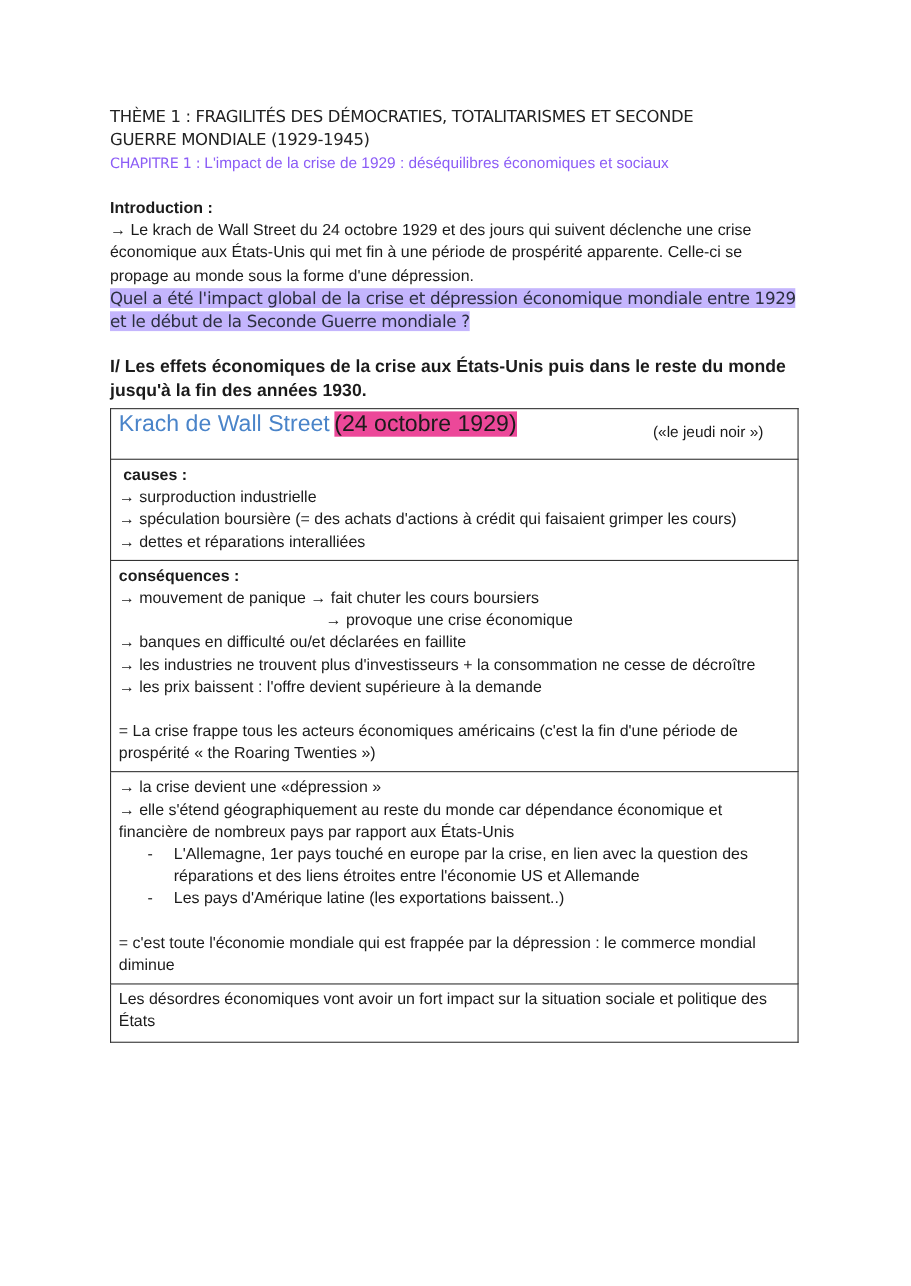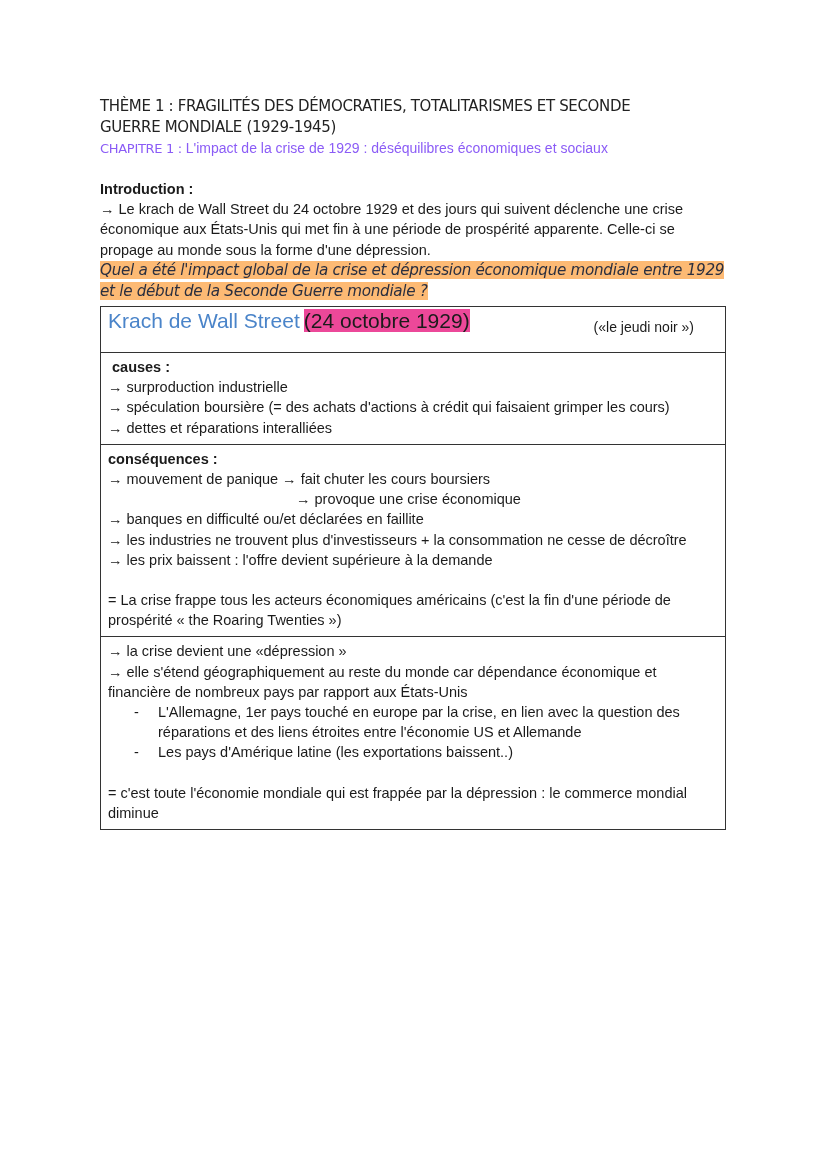--- a/index.html
+++ b/index.html
@@ -4,21 +4,21 @@
 <style>
   html, body { margin: 0; padding: 0; background: #ffffff; }
   body { width: 828px; height: 1169px; position: relative; overflow: hidden; color: #1b1b1b; font-family: "Liberation Sans", sans-serif; }
   .page { position: absolute; left: 100px; top: 96px; width: 630px; }
   .theme { font-family: "DejaVu Sans", sans-serif; font-size: 15px; line-height: 21px; letter-spacing: -0.35px; color: #222; }
   .chapter { font-size: 14px; line-height: 20px; color: #8b5cf6; margin-top: 0; }
   .chapter .ch-label { font-family: "DejaVu Sans", sans-serif; font-size: 13px; letter-spacing: -0.3px; }
   .intro-title { font-weight: bold; font-size: 14.5px; margin-top: 20px; line-height: 20px; }
   .para { font-size: 14.5px; line-height: 20.3px; }
   .question { font-family: "DejaVu Sans", sans-serif; font-size: 15.2px; line-height: 21px; color: #2b2f3f; letter-spacing: -0.3px; }
-  .question span { background: #fdba74; font-style: italic; }
+  .question span { background: #c4b5fd; }
   .section-title { font-weight: bold; font-size: 16px; line-height: 22px; margin-top: 20px; }
   .sub-title { font-weight: bold; font-size: 16px; line-height: 20px; }
   table.box { border-collapse: collapse; width: 626px; margin-top: 4px; }
   table.box td { border: 1.5px solid #333; padding: 4px 7px 6px 7px; vertical-align: top; font-size: 14.5px; line-height: 20.2px; }
   .head-cell { height: 35px; }
   .krach { font-size: 21px; color: #4a84c9; }
   .krach-date { font-size: 21px; color: #1b1b1b; background: #ec4899; }
   .jeudi { font-size: 14px; float: right; margin-right: 24px; margin-top: 6px; }
   .bold { font-weight: bold; }
   .indent-arrow { padding-left: 188px; }
@@ -36,20 +36,21 @@
     <div>GUERRE MONDIALE (1929-1945)</div>
   </div>
   <div class="chapter">
     <span class="ch-label">CHAPITRE 1 : </span><span>L'impact de la crise de 1929 : déséquilibres économiques et sociaux</span>
   </div>
 
   <div class="intro-title">Introduction :</div>
   <div class="para">→ Le krach de Wall Street du 24 octobre 1929 et des jours qui suivent déclenche une crise économique aux États-Unis qui met fin à une période de prospérité apparente. Celle-ci se propage au monde sous la forme d'une dépression.</div>
   <div class="question"><span>Quel a été l'impact global de la crise et dépression économique mondiale entre 1929 et le début de la Seconde Guerre mondiale ?</span></div>
 
+  <div class="section-title">I/ Les effets économiques de la crise aux États-Unis puis dans le reste du monde jusqu'à la fin des années 1930.</div>
 
   <table class="box">
     <tbody>
         <tr>
       <td class="head-cell">
         <span class="krach">Krach de Wall Street</span>
         <span class="krach-date">(24 octobre 1929)</span>
         <span class="jeudi">(«le jeudi noir »)</span>
       </td>
     </tr>
@@ -78,15 +79,20 @@
         <div>→ la crise devient une «dépression »</div>
         <div>→ elle s'étend géographiquement au reste du monde car dépendance économique et financière de nombreux pays par rapport aux États-Unis</div>
         <ul class="dash">
           <li>L'Allemagne, 1er pays touché en europe par la crise, en lien avec la question des réparations et des liens étroites entre l'économie US et Allemande</li>
           <li>Les pays d'Amérique latine (les exportations baissent..)</li>
         </ul>
         <div class="gap"></div>
         <div>= c'est toute l'économie mondiale qui est frappée par la dépression : le commerce mondial diminue</div>
       </td>
     </tr>
+    <tr>
+      <td style="padding-bottom:8px">
+        <div>Les désordres économiques vont avoir un fort impact sur la situation sociale et politique des États</div>
+      </td>
+    </tr>
   </tbody>
     </table>
 </div>
 
 </body></html>

